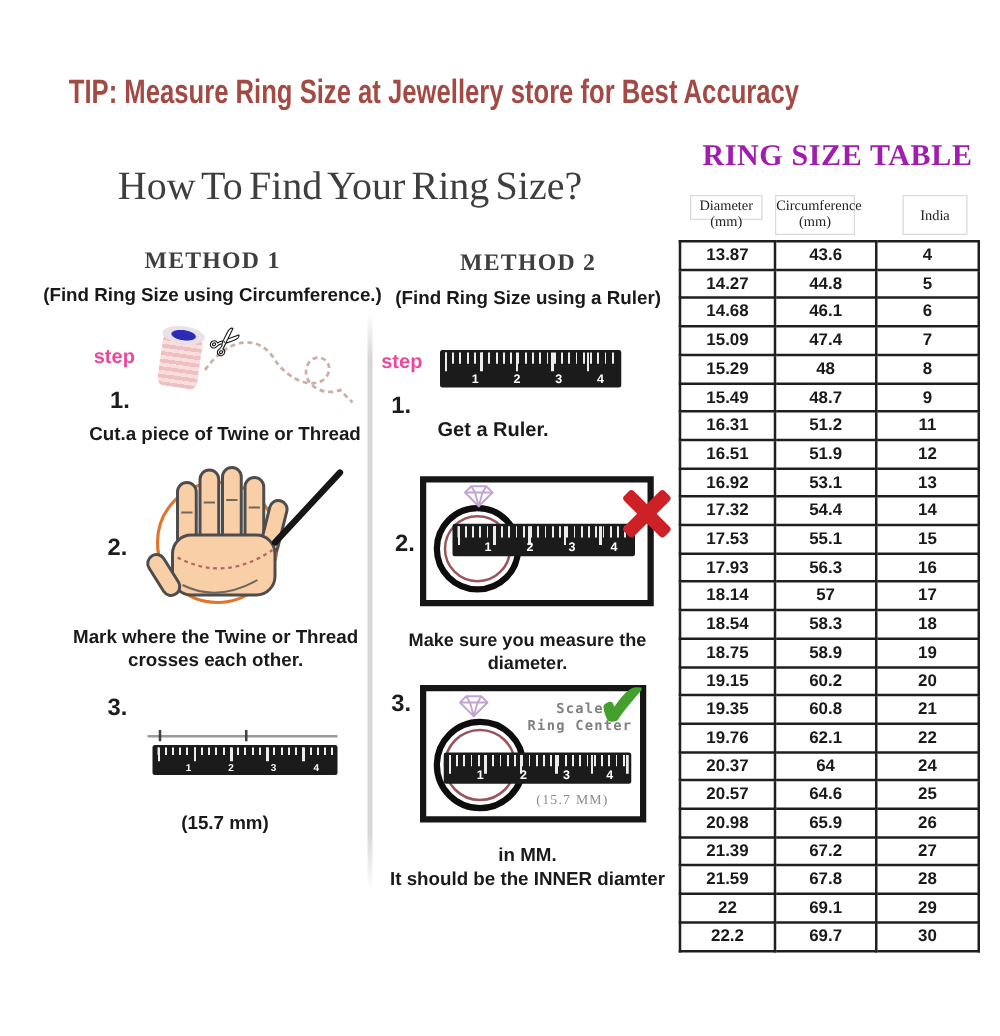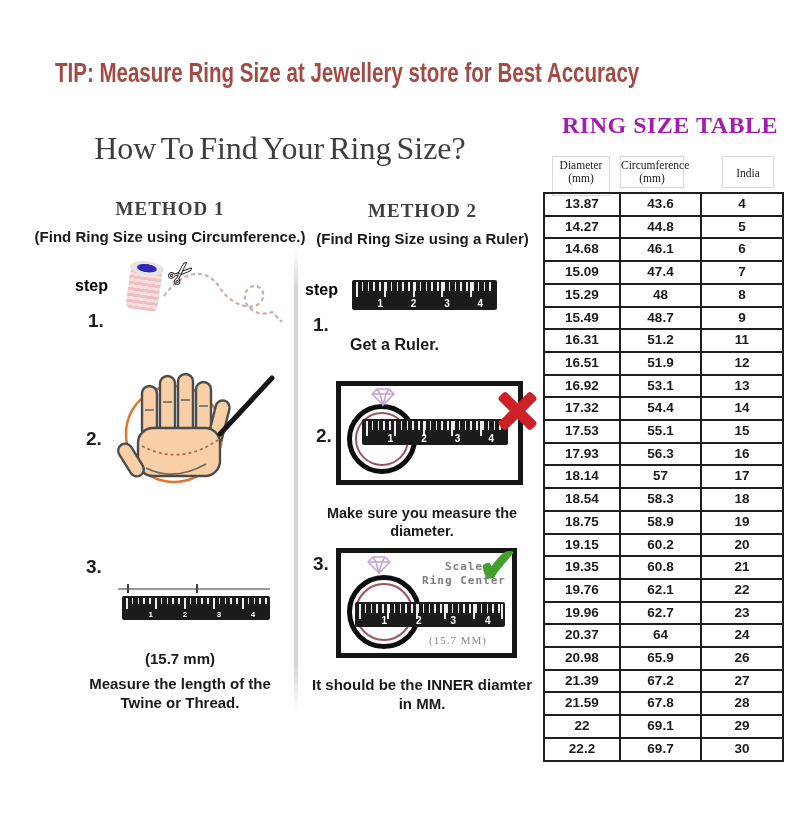--- a/index.html
+++ b/index.html
@@ -8,21 +8,21 @@
   .abs{position:absolute;}
   .center{text-align:center;}
   
   .tip{left:55px;top:58px;font-size:27px;font-weight:bold;color:#a34a44;white-space:nowrap;
        transform:scaleX(0.76);transform-origin:left top;}
   .main-heading{left:30px;top:130px;width:500px;font-family:"Liberation Serif",serif;
        font-size:32px;color:#3e3e3e;word-spacing:-3px;}
   .method-title{font-family:"Liberation Serif",serif;font-size:19px;font-weight:bold;
        color:#3f3f3f;letter-spacing:1px;}
   .method-sub{font-size:15px;font-weight:bold;color:#191919;}
-  .step-label{font-size:16px;font-weight:bold;color:#000000;}
+  .step-label{font-size:16px;font-weight:bold;color:#ec4899;}
   .step-num{font-size:19px;font-weight:bold;color:#1c1c1c;}
   .caption{font-size:15px;font-weight:bold;color:#1a1a1a;line-height:1.25;}
   
   .divider{left:294px;top:250px;width:4px;height:462px;
        background:linear-gradient(#fff, #d7d7d7 8%, #d7d7d7 90%, #fff);}
   
   .ruler{background:#1b1b1b;border-radius:2px;}
   .tk{position:absolute;top:2px;left:4px;right:2px;}
   .tk-min{height:9px;background:repeating-linear-gradient(90deg,#ececec 0 1.5px,transparent 1.5px 5.8px);}
   .tk-maj{height:15px;background:repeating-linear-gradient(90deg,#ececec 0 2px,transparent 2px 28.4px);}
@@ -79,20 +79,21 @@
 
   <div class="abs step-label" style="left:75px;top:277px;">step</div>
 
   <svg class="abs" style="left:150px;top:256px;" width="140" height="78" viewBox="0 0 140 78">
     <path d="M14,40 C34,12 58,12 70,32 C80,48 104,58 112,44 C118,32 102,24 96,36 C90,50 108,62 122,56 L132,66" fill="none" stroke="#cbb0a6" stroke-width="2.2" stroke-dasharray="4 3"></path>
   </svg>
   <div class="abs spool"></div>
   <div class="abs scissors">✄</div>
 
   <div class="abs step-num" style="left:88px;top:310px;">1.</div>
+  <div class="abs caption center" style="left:40px;top:339px;width:280px;">Cut.a piece of Twine or Thread</div>
 
   <div class="abs step-num" style="left:86px;top:428px;">2.</div>
   <svg class="abs" style="left:112px;top:372px;" width="175" height="118" viewBox="0 0 175 118">
     <circle cx="62" cy="62" r="48" fill="none" stroke="#e0762c" stroke-width="2.5"></circle>
     <g fill="#f8cfa6" stroke="#4d4d4d" stroke-width="2.4" stroke-linejoin="round">
       <rect x="30" y="14" width="15" height="52" rx="7.5"></rect>
       <rect x="48" y="4" width="15" height="62" rx="7.5"></rect>
       <rect x="66" y="2" width="15" height="64" rx="7.5"></rect>
       <rect x="84" y="10" width="15" height="56" rx="7.5"></rect>
       <rect x="100" y="28" width="14" height="44" rx="7" transform="rotate(14 107 50)"></rect>
@@ -102,40 +103,40 @@
     <g stroke="#4d4d4d" stroke-width="1.6" fill="none" opacity="0.8">
       <path d="M33,38 h9"></path>
         <path d="M51,30 h9"></path>
         <path d="M69,28 h9"></path>
         <path d="M87,34 h9"></path>
       <path d="M34,96 q28,14 60,-4"></path>
     </g>
     <path d="M30,74 Q68,94 106,68" fill="none" stroke="#b4675d" stroke-width="1.8" stroke-dasharray="3 3"></path>
     <path d="M160,6 L108,62" stroke="#161616" stroke-width="5" stroke-linecap="round"></path>
   </svg>
+  <div class="abs caption center" style="left:30px;top:501px;width:285px;">
+    <div>Mark where the Twine or Thread</div>
+    <div>crosses each other.</div>
+  </div>
 
   <div class="abs step-num" style="left:86px;top:556px;">3.</div>
   <div class="abs thread-line"></div>
   <div class="abs thread-tick" style="left:127px;"></div>
   <div class="abs thread-tick" style="left:196px;"></div>
   <div class="abs ruler ruler-sm" style="left:122px;top:596px;width:148px;height:24px;">
     <div class="tk tk-min"></div>
     <div class="tk tk-maj"></div>
     <div class="ruler-nums">
         <span>1</span>
         <span>2</span>
         <span>3</span>
         <span>4</span>
       </div>
   </div>
   <div class="abs caption center" style="left:40px;top:650px;width:280px;">(15.7 mm)</div>
-  <div class="abs caption center" style="left:40px;top:675px;width:280px;">
-    <div>Measure the length of the</div>
-    <div>Twine or Thread.</div>
-  </div>
 
   <div class="abs step-label" style="left:305px;top:281px;">step</div>
 
   <div class="abs ruler" style="left:352px;top:280px;width:145px;height:30px;">
     <div class="tk tk-min"></div>
     <div class="tk tk-maj"></div>
     <div class="ruler-nums">
         <span>1</span>
         <span>2</span>
         <span>3</span>
@@ -188,27 +189,27 @@
     <div class="tk tk-maj"></div>
     <div class="ruler-nums">
         <span>1</span>
         <span>2</span>
         <span>3</span>
         <span>4</span>
       </div>
   </div>
   <div class="abs frame-note center" style="left:408px;top:634px;width:100px;z-index:2;">(15.7 MM)</div>
   <div class="abs caption center" style="left:302px;top:676px;width:240px;">
+    <div>in MM.</div>
     <div>It should be the INNER diamter</div>
-    <div>in MM.</div>
   </div>
 
   <div class="abs table-title center">RING SIZE TABLE</div>
 
-  <div class="abs hcell" style="left:552px;top:156px;width:58px;height:40px;">
+  <div class="abs hcell" style="left:552px;top:156px;width:58px;height:20px;">
     <div>Diameter</div>
     <div>(mm)</div>
   </div>
   <div class="abs hcell" style="left:620px;top:156px;width:64px;height:32px;">
     <div>Circumference</div>
     <div>(mm)</div>
   </div>
   <div class="abs hcell" style="left:722px;top:156px;width:52px;height:32px;line-height:28px;">
     <div>India</div>
   </div>
@@ -304,30 +305,30 @@
           <td>19.35</td>
           <td>60.8</td>
           <td>21</td>
         </tr>
         <tr>
           <td>19.76</td>
           <td>62.1</td>
           <td>22</td>
         </tr>
         <tr>
-          <td>19.96</td>
-          <td>62.7</td>
-          <td>23</td>
-        </tr>
-        <tr>
           <td>20.37</td>
           <td>64</td>
           <td>24</td>
         </tr>
         <tr>
+          <td>20.57</td>
+          <td>64.6</td>
+          <td>25</td>
+        </tr>
+        <tr>
           <td>20.98</td>
           <td>65.9</td>
           <td>26</td>
         </tr>
         <tr>
           <td>21.39</td>
           <td>67.2</td>
           <td>27</td>
         </tr>
         <tr>

